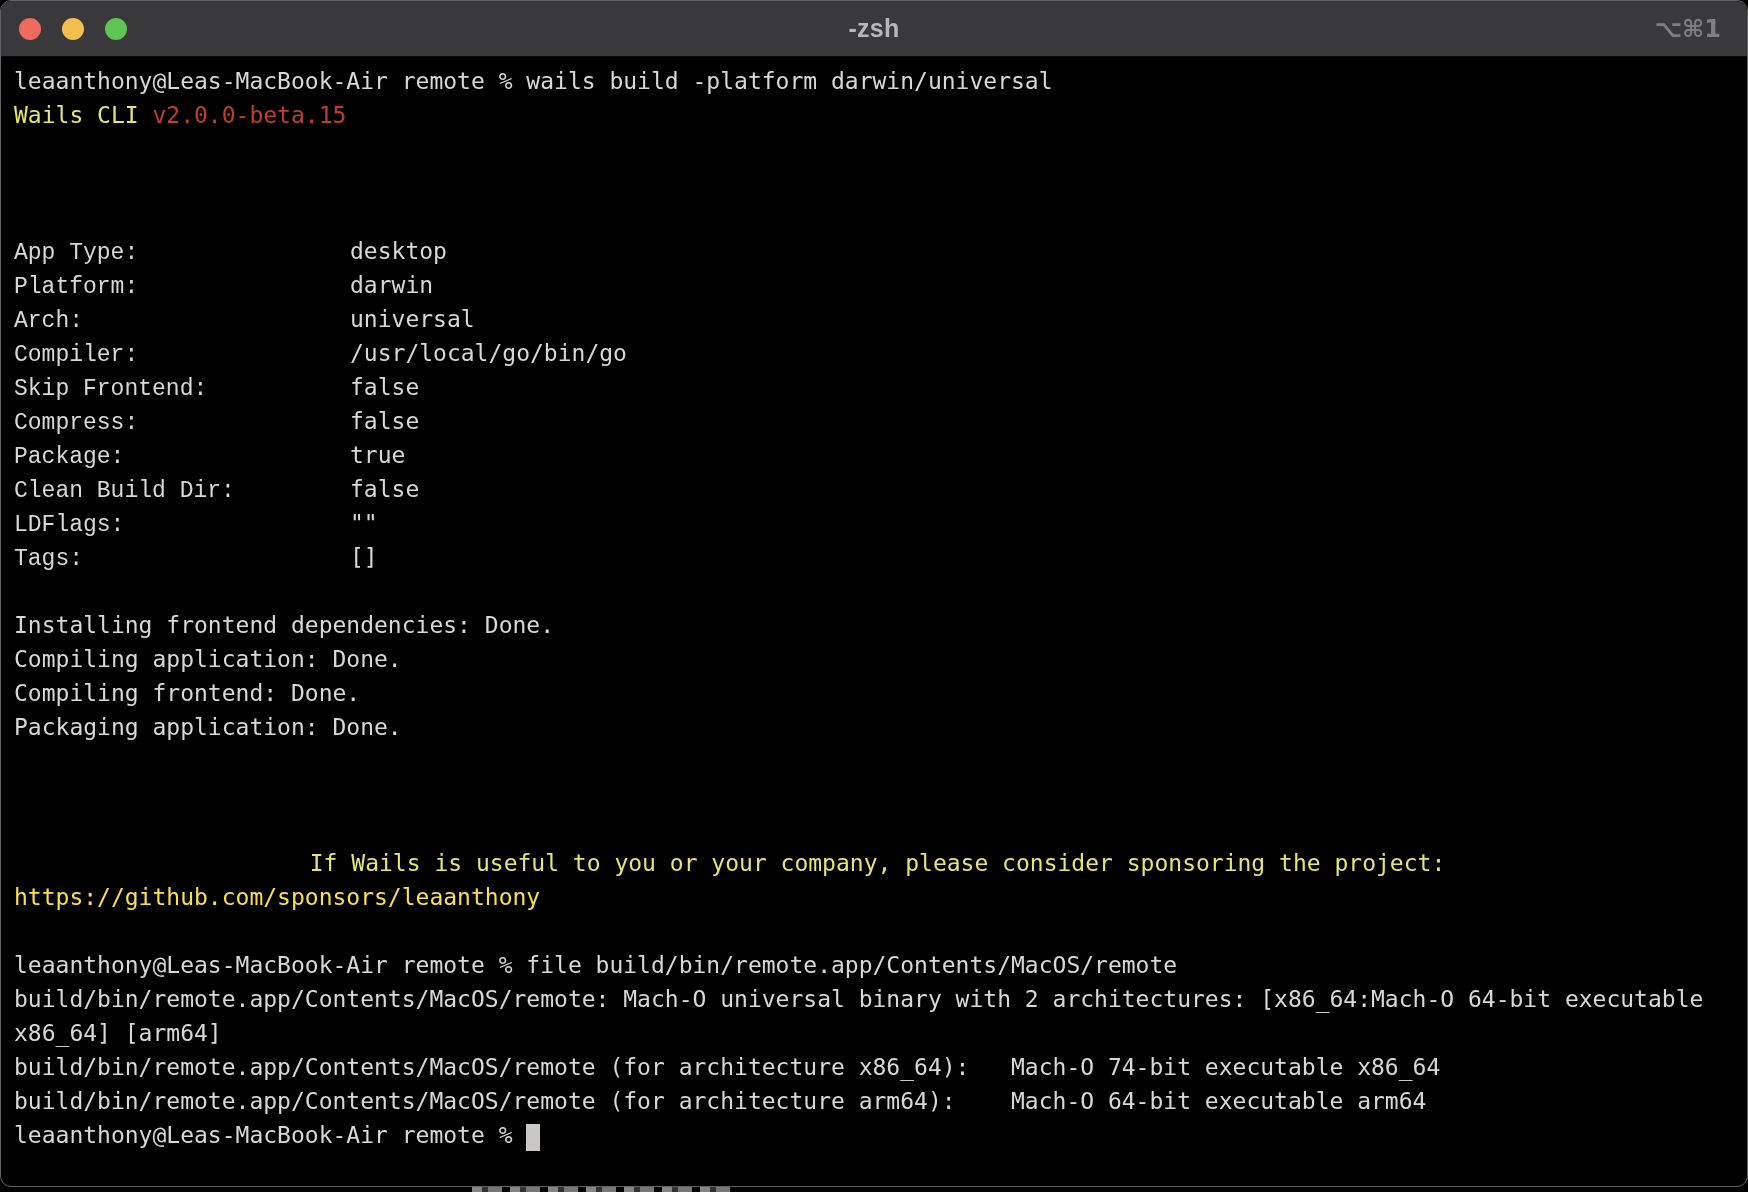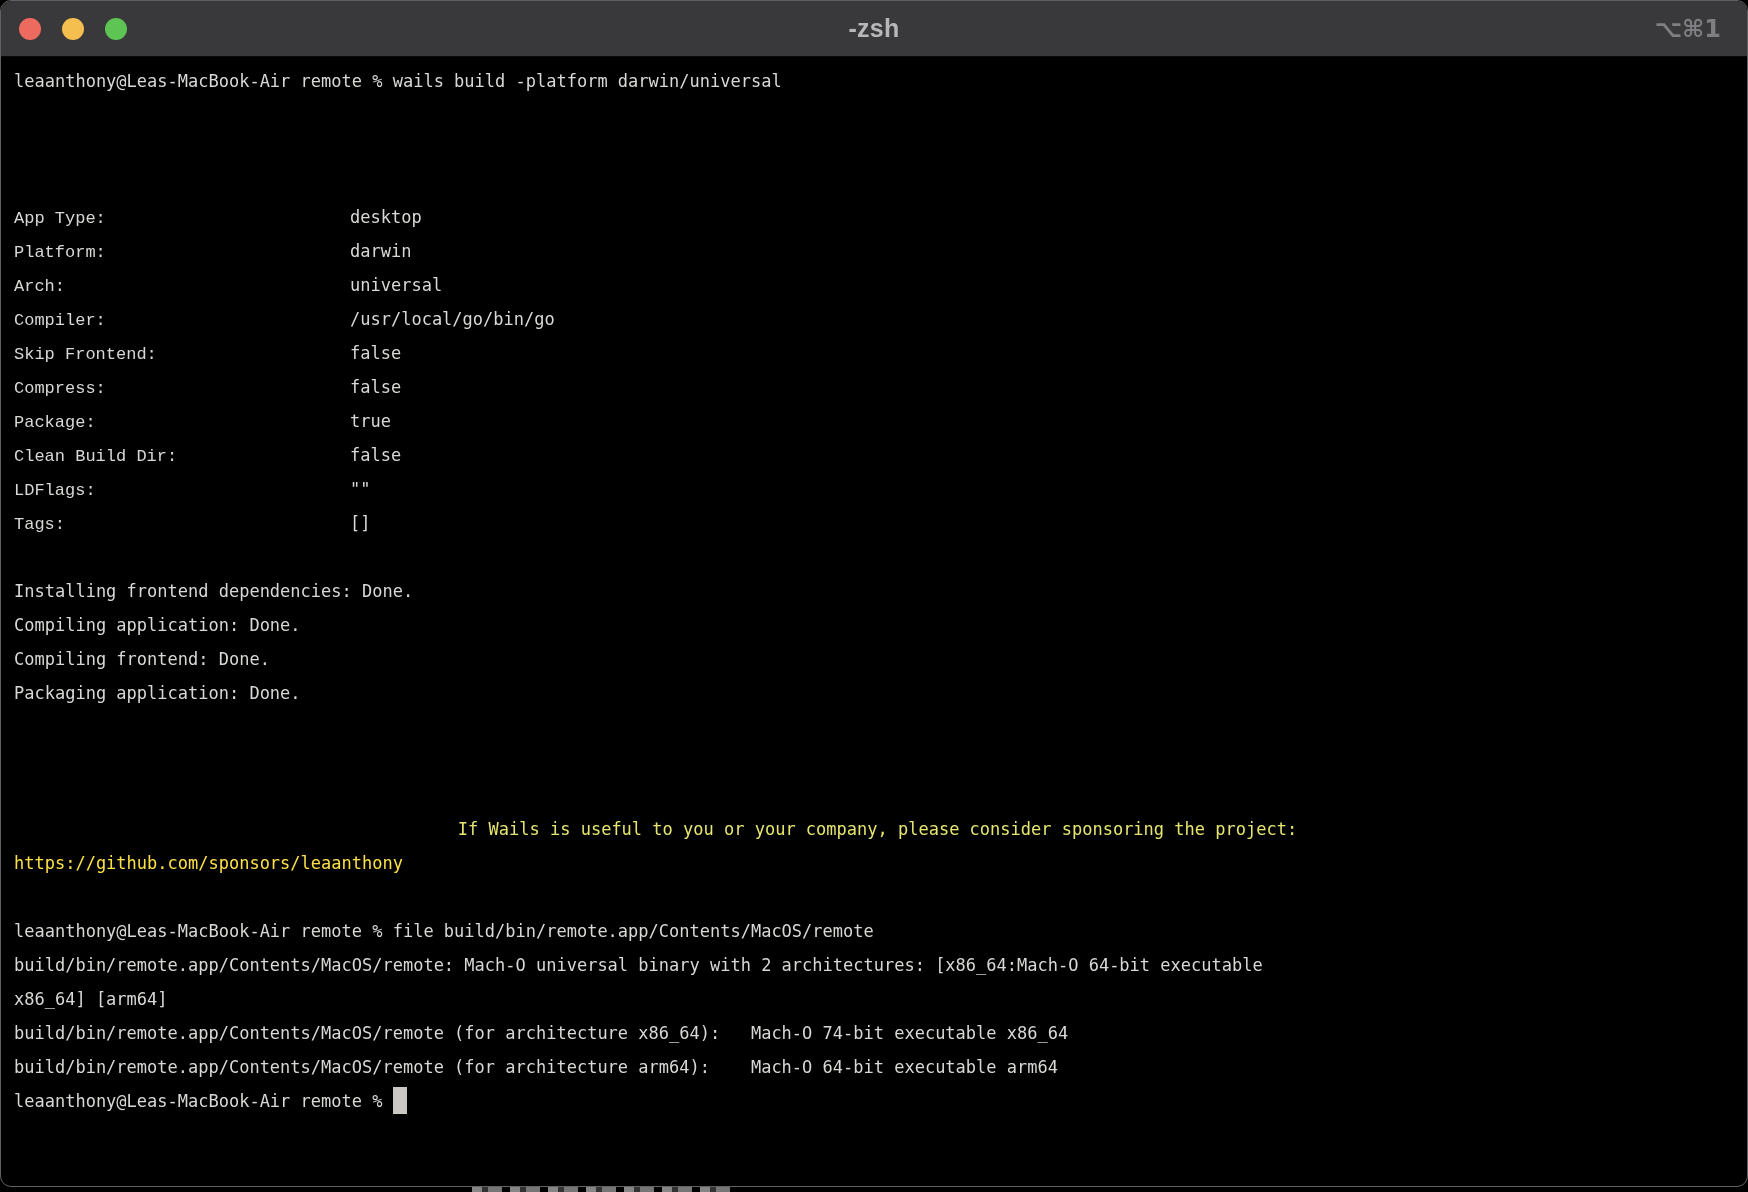--- a/index.html
+++ b/index.html
@@ -45,21 +45,21 @@
     display: flex; align-items: center;
     font-family: "DejaVu Sans", sans-serif;
     font-weight: bold; font-size: 24px;
     color: var(--hint-text);
   }
 
   .screen {
     padding: 7px 6px 9px 13px;
     height: 1130px;
     color: var(--default-text);
-    font-size: 17px;
+    font-size: 23px;
     line-height: 34px;
   }
   .tline { white-space: pre; height: 34px; overflow: visible; }
   .kv-label { display: inline-block; width: 336px; white-space: pre; font-family: Liberation Mono, monospace; }
   .cursor-block {
     display: inline-block;
     width: 14px; height: 27px;
     background: var(--cursor);
     vertical-align: text-bottom;
     transform: translateY(3px);
@@ -84,20 +84,21 @@
         <span class="tl red"></span>
         <span class="tl yel"></span>
         <span class="tl grn"></span>
       </div>
       <div class="win-title">-zsh</div>
       <div class="shortcut-hint">⌥⌘1</div>
     </div>
 
     <div class="screen">
         <div class="tline">leaanthony@Leas-MacBook-Air remote % wails build -platform darwin/universal</div>
+        <div class="tline"><span style="color: rgb(230, 229, 112);">Wails CLI </span><span style="color: rgb(196, 60, 43);">v2.0.0-beta.15</span></div>
         <div class="tline"> </div>
         <div class="tline"> </div>
         <div class="tline"> </div>
         <div class="tline"><span class="kv-label">App Type:</span><span>desktop</span></div>
         <div class="tline"><span class="kv-label">Platform:</span><span>darwin</span></div>
         <div class="tline"><span class="kv-label">Arch:</span><span>universal</span></div>
         <div class="tline"><span class="kv-label">Compiler:</span><span>/usr/local/go/bin/go</span></div>
         <div class="tline"><span class="kv-label">Skip Frontend:</span><span>false</span></div>
         <div class="tline"><span class="kv-label">Compress:</span><span>false</span></div>
         <div class="tline"><span class="kv-label">Package:</span><span>true</span></div>

